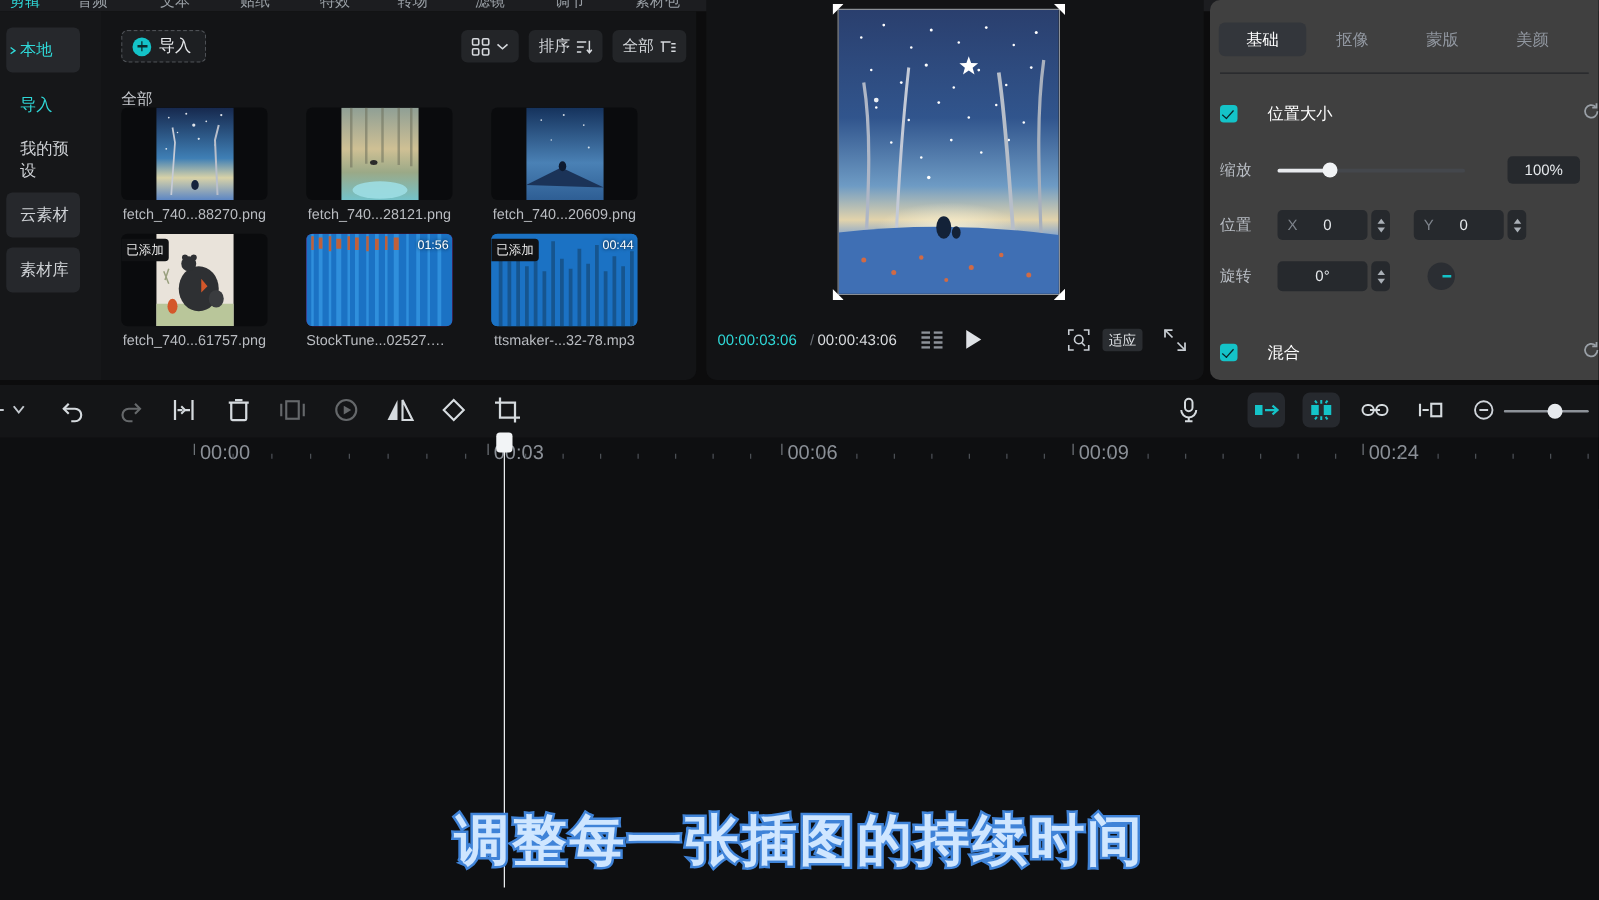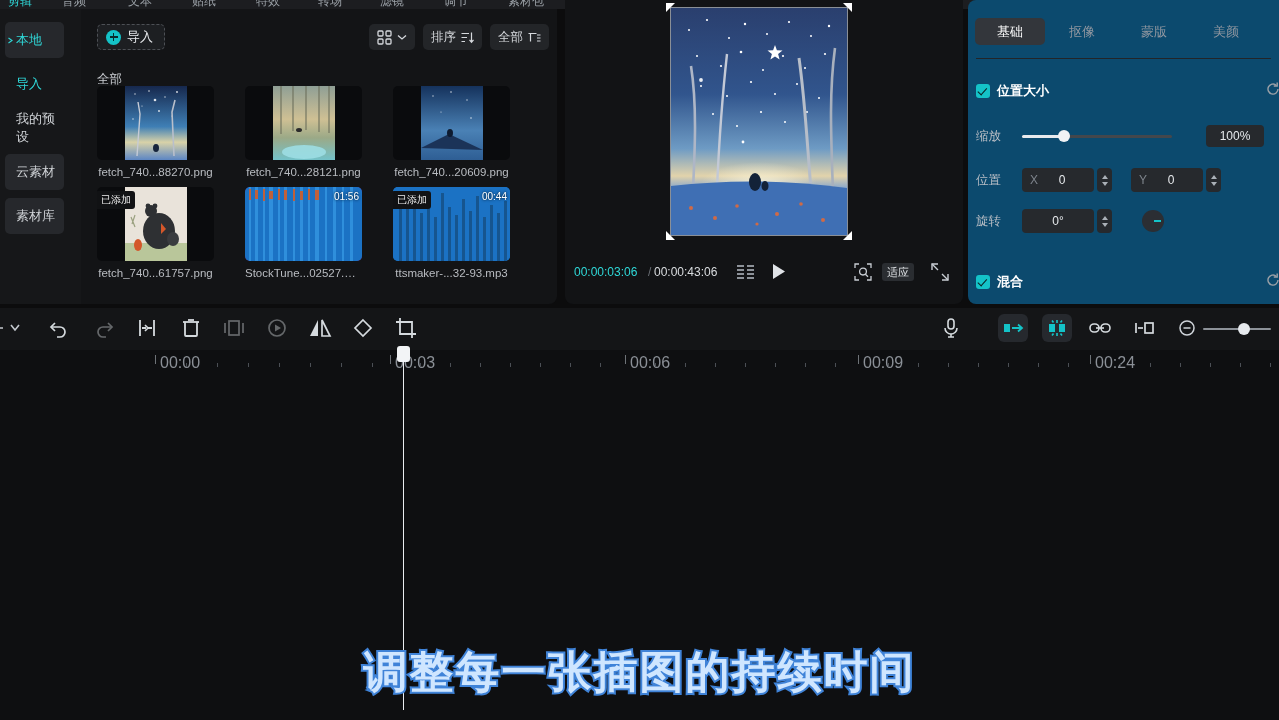--- a/index.html
+++ b/index.html
@@ -122,33 +122,33 @@
 
   .fit-chip {
     position: absolute; left: 317px; top: 5px; height: 18px; padding: 0 5px;
     background: #2a2d31; border-radius: 3px; font-size: 11px; color: #dfe2e5;
     display: flex; align-items: center; cursor: pointer;
   }
 
   
   .inspector {
     position: absolute; left: 968px; top: 0; width: 311px; height: 304px;
-    background: #0c4a6e; border-radius: 8px 0 0 8px;
+    background: #404040; border-radius: 8px 0 0 8px;
   }
   .insp-tabs { position: absolute; left: 7px; top: 18px; display: flex; gap: 2px; }
   .insp-tab {
     height: 27px; padding: 0 22px; display: flex; align-items: center;
     font-size: 13px; color: #9197a0; border-radius: 5px; cursor: pointer; white-space: nowrap;
   }
   .insp-tab.active { background: #33363b; color: #fff; }
   .insp-divider { position: absolute; left: 8px; top: 58px; width: 295px; height: 1px; background: #232528; }
 
   .sec-head {
-    position: absolute; display: flex; align-items: center; gap: 7px;
-    font-size: 13px; color: #fff; font-weight: bold;
+    position: absolute; display: flex; align-items: center; gap: 24px;
+    font-size: 13px; color: #fff; font-weight: normal;
   }
   .cb {
     width: 14px; height: 14px; border-radius: 3px; background: #14c3c8;
     position: relative; flex: none;
   }
   .cb:after {
     content: ""; position: absolute; left: 4px; top: 1.5px; width: 4px; height: 7.5px;
     border: solid #0a2326; border-width: 0 1.8px 1.8px 0; transform: rotate(42deg);
   }
   .prop-row { position: absolute; display: flex; align-items: center; }
@@ -465,21 +465,21 @@
                   <rect x="69" y="12" width="3" height="62"></rect>
                 <rect x="76" y="24" width="3" height="50"></rect>
                   <rect x="83" y="9" width="3" height="65"></rect>
                 <rect x="90" y="30" width="3" height="44"></rect>
                   <rect x="97" y="18" width="3" height="56"></rect>
                 <rect x="104" y="26" width="3" height="48"></rect>
                   <rect x="111" y="14" width="3" height="60"></rect>
               </g>
             </svg>
           </div>
-          <div class="name">ttsmaker-...32-93.mp3</div>
+          <div class="name">ttsmaker-...32-78.mp3</div>
         </div>
 
       </div>
     </div>
   </div>
 
   <div class="preview">
     <div class="stage">
       <svg width="176" height="227" viewBox="0 0 176 227" preserveAspectRatio="none">
         <defs>

